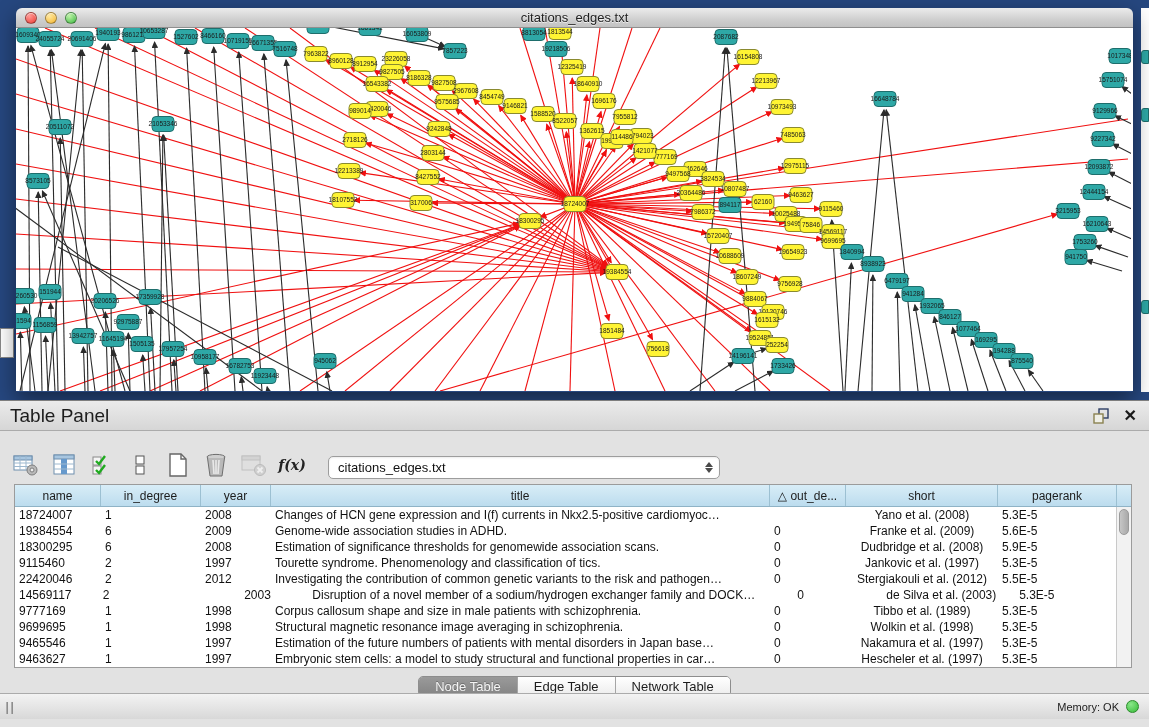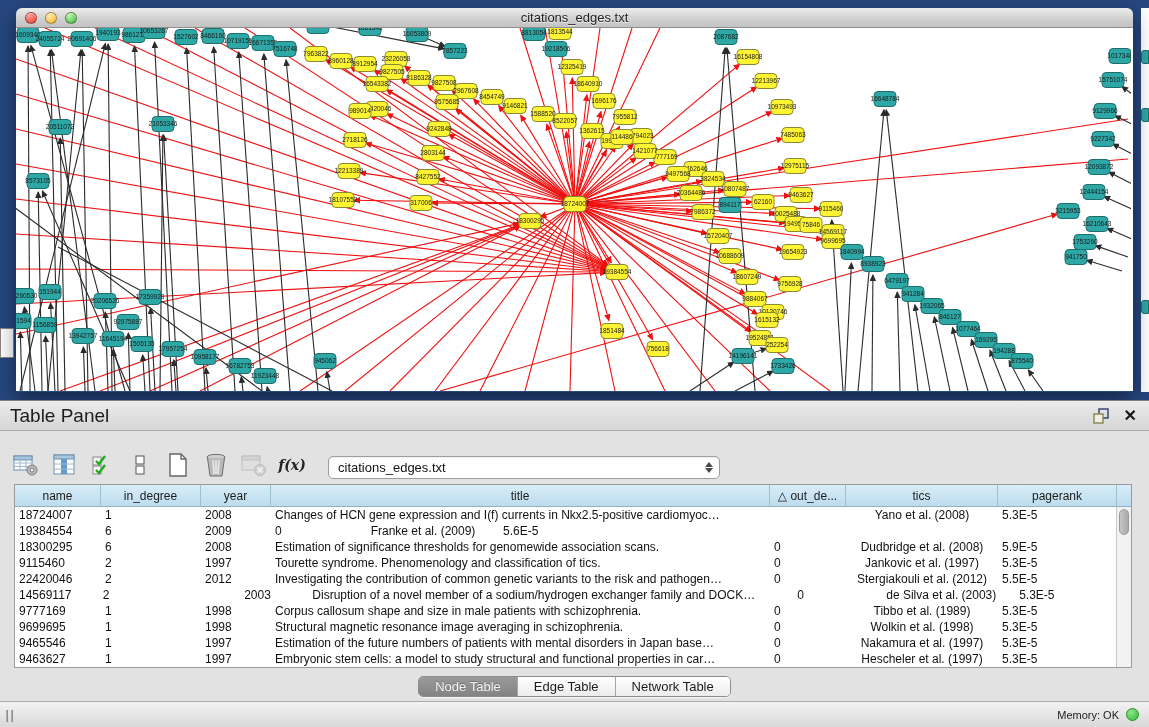--- a/index.html
+++ b/index.html
@@ -64,21 +64,21 @@
     border-radius:5px; border:1px solid #9a9a9a; }
 
   .tabbar { position:absolute; left:0; right:0; top:276px; height:24px; display:flex; justify-content:center; }
   .segmented { display:flex; height:21px; border:1px solid #8d8d8d; border-radius:5px; overflow:hidden;
     box-shadow:0 1px 0 rgba(255,255,255,.7); }
   .seg { font-size:13px; padding:0 16px; display:flex; align-items:center; background:linear-gradient(#ffffff,#ececec);
     color:#1c1c1c; border-right:1px solid #a5a5a5; }
   .seg:last-child { border-right:none; }
   .seg.active { background:linear-gradient(#9a9a9a,#838383); color:#f4f4f4; text-shadow:0 -1px 0 rgba(0,0,0,.25); }
 
-  .statusbar { position:absolute; left:0; bottom:0; width:100%; height:26px;
+  .statusbar { position:absolute; left:0; bottom:8px; width:100%; height:26px;
     background:linear-gradient(#f3f3f3,#d8d8d8); border-top:1px solid #ababab;
     display:flex; align-items:center; justify-content:flex-end; padding-right:10px; gap:7px; }
   .mem-label { font-size:11px; color:#222; }
   .mem-dot { width:13px; height:13px; border-radius:50%; border:1px solid #2b8a2b;
     background:radial-gradient(circle at 35% 30%, #8ae78a,#37bb37); }
   .grip { position:absolute; left:6px; bottom:5px; display:flex; gap:3px; }
   .grip i { width:2px; height:12px; background:#adadad; border-right:1px solid #8d8d8d; }
 </style>
 </head>
 <body>
@@ -883,37 +883,38 @@
     </div>
   </div>
 
   <div class="grid-table">
     <div class="thead" id="thead">
         <div class="th" style="width: 86px;">name</div>
         <div class="th" style="width: 100px;">in_degree</div>
         <div class="th" style="width: 70px;">year</div>
         <div class="th" style="width: 499px;">title</div>
         <div class="th" style="width: 76px;">△ out_de...</div>
-        <div class="th" style="width: 152px;">tics</div>
+        <div class="th" style="width: 152px;">short</div>
         <div class="th" style="width: 119px;">pagerank</div>
       </div>
     <div class="tbody" id="tbody">
         <div class="tr">
           <div class="td" style="width: 86px;">18724007</div>
           <div class="td" style="width: 100px;">1</div>
           <div class="td" style="width: 70px;">2008</div>
           <div class="td" style="width: 499px;">Changes of HCN gene expression and I(f) currents in Nkx2.5-positive cardiomyoc…</div>
           <div class="td" style="width: 76px; margin-top: 47px;">49</div>
           <div class="td c" style="width: 152px;">Yano et al. (2008)</div>
           <div class="td" style="width: 119px;">5.3E-5</div>
         </div>
         <div class="tr">
           <div class="td" style="width: 86px;">19384554</div>
           <div class="td" style="width: 100px;">6</div>
           <div class="td" style="width: 70px;">2009</div>
+          <div class="td" style="width: 499px;">Genome-wide association studies in ADHD.</div>
           <div class="td" style="width: 76px;">0</div>
           <div class="td c" style="width: 152px;">Franke et al. (2009)</div>
           <div class="td" style="width: 119px;">5.6E-5</div>
         </div>
         <div class="tr">
           <div class="td" style="width: 86px;">18300295</div>
           <div class="td" style="width: 100px;">6</div>
           <div class="td" style="width: 70px;">2008</div>
           <div class="td" style="width: 499px;">Estimation of significance thresholds for genomewide association scans.</div>
           <div class="td" style="width: 76px;">0</div>

